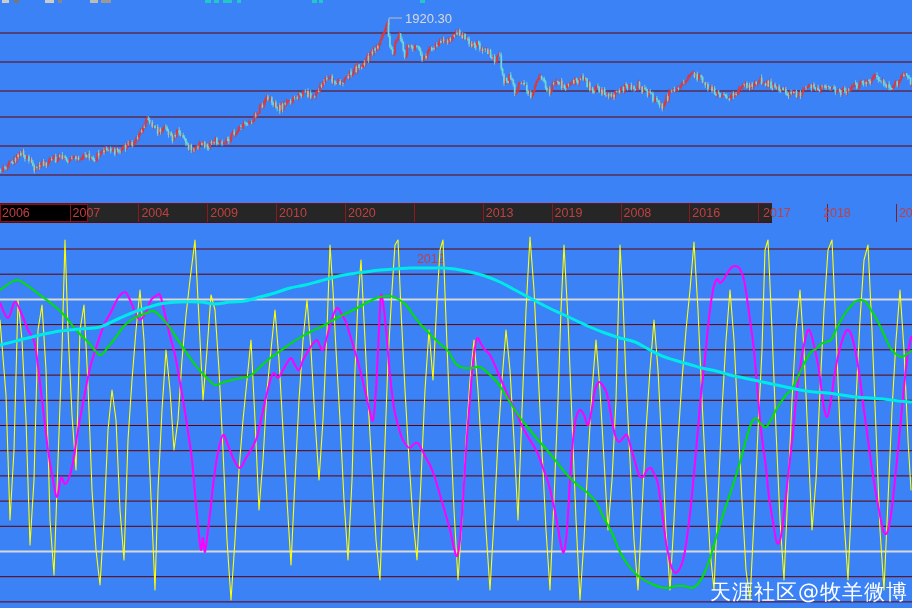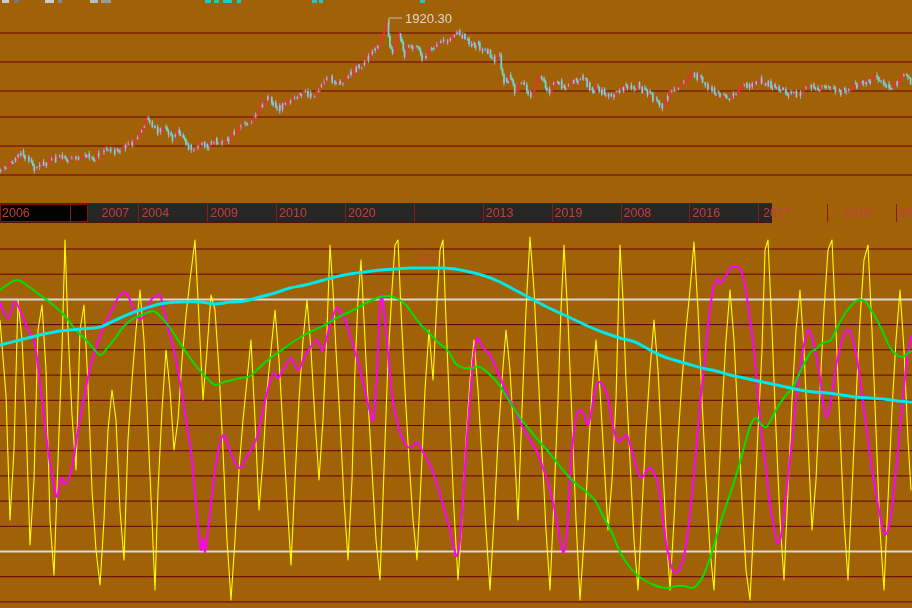--- a/index.html
+++ b/index.html
@@ -1,16 +1,16 @@
 <!DOCTYPE html>
 <html><head>
 <meta charset="utf-8">
 <style>
   html,body{margin:0;padding:0;background:#000;}
-  .app{position:relative;width:912px;height:608px;background:#a16207;overflow:hidden;
+  .app{position:relative;width:912px;height:608px;background:#3b82f6;overflow:hidden;
        font-family:"Liberation Sans",sans-serif;}
   .panel{position:absolute;left:0;}
   #top-panel{top:0;height:203px;width:912px;}
   #timeline-bar{position:absolute;top:203px;left:0;width:772px;height:18px;
     background:#262626;border-top:1px solid #7a0e0e;border-bottom:1px solid #5a0a0a;}
   .yr-sep{position:absolute;top:0;bottom:0;width:1px;background:#8d1a1a;}
   .yr-label{position:absolute;top:1px;font-size:12.5px;line-height:16px;color:#c04040;
     font-family:"Liberation Sans",sans-serif;white-space:nowrap;}
   .yr-box{position:absolute;top:0;bottom:0;left:0;background:#000;border:1px solid #8a1111;box-sizing:border-box;}
   #bottom-panel{top:223px;height:385px;width:912px;}
@@ -58,21 +58,21 @@
         <polyline id="ann-line" points="389,25 389,18 402,18" fill="none" stroke="#bbbbbb" stroke-width="1"></polyline>
         <text x="405" y="23" font-size="13" fill="#d8d8d8" font-family="Liberation Sans, sans-serif">1920.30</text>
       </g>
     </svg>
   </div>
 
   <div id="timeline-bar">
       <div class="yr-box" style="width: 88px;"></div>
       <div class="yr-label" style="left: 2px;">2006</div>
       <div class="yr-sep" style="left: 69.5px;"></div>
-      <div class="yr-label" style="left: 72.5px; padding-left: 29px;">2007</div>
+      <div class="yr-label" style="left: 72.5px;">2007</div>
       <div class="yr-sep" style="left: 138.4px;"></div>
       <div class="yr-label" style="left: 141.4px;">2004</div>
       <div class="yr-sep" style="left: 207.2px;"></div>
       <div class="yr-label" style="left: 210.2px;">2009</div>
       <div class="yr-sep" style="left: 276.1px;"></div>
       <div class="yr-label" style="left: 279.1px;">2010</div>
       <div class="yr-sep" style="left: 345px;"></div>
       <div class="yr-label" style="left: 348px;">2020</div>
       <div class="yr-sep" style="left: 413.9px;"></div>
       <div class="yr-label" style="left: 416.9px; margin-top: 46px;">2012</div>
@@ -80,21 +80,21 @@
       <div class="yr-label" style="left: 485.7px;">2013</div>
       <div class="yr-sep" style="left: 551.6px;"></div>
       <div class="yr-label" style="left: 554.6px;">2019</div>
       <div class="yr-sep" style="left: 620.5px;"></div>
       <div class="yr-label" style="left: 623.5px;">2008</div>
       <div class="yr-sep" style="left: 689.3px;"></div>
       <div class="yr-label" style="left: 692.3px;">2016</div>
       <div class="yr-sep" style="left: 758.2px;"></div>
       <div class="yr-label" style="left: 763px; text-align: right;">2017</div>
       <div class="yr-sep" style="left: 827.1px;"></div>
-      <div class="yr-label" style="left: 844px;">2018</div>
+      <div class="yr-label" style="left: 823px;">2018</div>
       <div class="yr-sep" style="left: 895.9px;"></div>
       <div class="yr-label" style="left: 898.9px;">2019</div>
     </div>
 
   <div class="panel" id="bottom-panel">
     <svg id="bot-svg" width="912" height="385" viewBox="0 0 912 385">
       <g id="bot-grid">
           <line x1="0" y1="26" x2="912" y2="26" stroke="#660000" stroke-width="1"></line>
           <line x1="0" y1="51.2" x2="912" y2="51.2" stroke="#660000" stroke-width="1"></line>
           <line x1="0" y1="76.4" x2="912" y2="76.4" stroke="#d8d8d8" stroke-width="2"></line>
@@ -113,13 +113,14 @@
         </g>
       <g id="bot-series">
           <path d="M0 97L6 172L10 297L14 227L18 77L22 117L26 197L30 322L34 257L38 107L42 82L46 147L50 297L54 352L58 237L62 127L65 17L68 107L72 192L76 247L80 107L84 82L88 162L92 267L96 327L100 362L104 297L108 207L112 167L116 197L120 287L124 337L128 217L132 157L136 107L140 67L144 117L148 207L152 297L155 367L158 267L162 187L166 127L170 167L174 227L178 197L182 137L186 92L190 57L195 17L199 97L203 177L207 127L211 72L215 87L219 147L223 227L227 317L231 377L235 317L239 247L243 197L247 157L251 117L255 197L259 287L263 237L267 167L271 127L275 87L279 137L283 207L287 277L291 342L295 257L299 177L303 117L307 77L311 127L315 197L319 257L323 197L327 107L330 22L333 67L336 127L340 197L344 277L348 337L352 257L355 147L358 77L361 37L364 97L368 177L372 247L376 317L380 357L384 247L388 137L392 67L395 22L398 17L401 87L405 167L409 237L413 297L417 337L421 257L425 167L429 107L433 157L437 77L440 27L443 17L446 97L450 197L454 287L458 357L462 297L466 217L470 157L474 117L478 167L482 237L486 307L490 367L494 297L498 217L502 157L506 107L510 147L514 217L518 297L522 187L526 87L530 14L534 67L538 147L542 227L546 307L550 367L554 277L558 177L561 87L564 22L568 97L572 197L576 297L580 377L584 317L588 237L592 167L596 117L600 167L604 237L608 307L612 257L616 177L620 22L623 77L626 157L630 237L634 317L638 367L642 287L646 207L650 147L654 97L658 147L662 227L666 307L670 367L674 297L678 217L682 157L686 107L690 67L694 19L698 87L702 177L706 257L710 327L714 367L718 277L722 187L726 117L730 67L734 117L738 197L742 277L746 347L750 377L754 297L758 207L762 127L765 27L768 17L772 107L776 207L780 297L784 357L788 267L792 177L796 107L800 67L804 127L808 217L812 307L816 257L820 167L824 87L828 27L832 17L836 107L840 207L844 297L848 357L852 267L856 177L860 97L864 37L868 22L872 107L876 207L880 307L884 367L888 277L892 187L896 117L900 67L904 127L908 217L911 267" stroke="#ffff00" stroke-width="1.1" fill="none" stroke-linejoin="round" stroke-linecap="round"></path>
           <path d="M0 80C1.3 82.5 5.5 95.2 8 95C10.5 94.8 12.7 79.5 15 79C17.3 78.5 19.8 87.3 22 92C24.2 96.7 25.8 102 28 107C30.2 112 32.7 110.3 35 122C37.3 133.7 39.8 159.5 42 177C44.2 194.5 46.2 213.7 48 227C49.8 240.3 51.5 249.2 53 257C54.5 264.8 55.7 274.3 57 274C58.3 273.7 59.7 257.2 61 255C62.3 252.8 63.7 261 65 261C66.3 261 67.7 258.7 69 255C70.3 251.3 71.5 247 73 239C74.5 231 76.2 217.7 78 207C79.8 196.3 82 185.3 84 175C86 164.7 87.8 153.8 90 145C92.2 136.2 94.7 129.2 97 122C99.3 114.8 101.7 107.5 104 102C106.3 96.5 108.7 93.5 111 89C113.3 84.5 115.7 78.3 118 75C120.3 71.7 123 68.7 125 69C127 69.3 128.3 73.7 130 77C131.7 80.3 133.3 85.7 135 89C136.7 92.3 138.2 97 140 97C141.8 97 144.2 92.3 146 89C147.8 85.7 149.3 79.7 151 77C152.7 74.3 154.5 73.8 156 73C157.5 72.2 158.7 69.7 160 72C161.3 74.3 162.5 80.8 164 87C165.5 93.2 167.2 101.5 169 109C170.8 116.5 173 122.7 175 132C177 141.3 179 153.3 181 165C183 176.7 185.2 190 187 202C188.8 214 190.5 223.7 192 237C193.5 250.3 194.8 269.5 196 282C197.2 294.5 198.2 304.5 199 312C199.8 319.5 200.3 326.5 201 327C201.7 327.5 202.3 314.7 203 315C203.7 315.3 204.2 330.3 205 329C205.8 327.7 207 314.8 208 307C209 299.2 210 290.7 211 282C212 273.3 212.8 263.8 214 255C215.2 246.2 216.5 236.2 218 229C219.5 221.8 221.3 213.2 223 212C224.7 210.8 226.2 217.8 228 222C229.8 226.2 232 233.2 234 237C236 240.8 238 245.3 240 245C242 244.7 244 238.3 246 235C248 231.7 250.2 228.5 252 225C253.8 221.5 255.3 219.5 257 214C258.7 208.5 260.3 199.3 262 192C263.7 184.7 265.5 176.2 267 170C268.5 163.8 269.8 158.3 271 155C272.2 151.7 272.8 150 274 150C275.2 150 276.5 155.5 278 155C279.5 154.5 281.5 149.5 283 147C284.5 144.5 285.7 142 287 140C288.3 138 289.7 134.7 291 135C292.3 135.3 293.7 140 295 142C296.3 144 297.7 147.8 299 147C300.3 146.2 301.7 139.8 303 137C304.3 134.2 305.5 132.5 307 130C308.5 127.5 310.3 124.2 312 122C313.7 119.8 315.7 116.8 317 117C318.3 117.2 319 121.3 320 123C321 124.7 321.8 128.5 323 127C324.2 125.5 325.7 118.7 327 114C328.3 109.3 329.7 103.3 331 99C332.3 94.7 333.8 90.3 335 88C336.2 85.7 336.8 84.3 338 85C339.2 85.7 340.7 89.7 342 92C343.3 94.3 344.7 95.7 346 99C347.3 102.3 348.7 107.7 350 112C351.3 116.3 352.7 120.5 354 125C355.3 129.5 356.7 134 358 139C359.3 144 360.7 149.5 362 155C363.3 160.5 364.7 166.3 366 172C367.3 177.7 368.8 184.8 370 189C371.2 193.2 372 200.7 373 197C374 193.3 375 182 376 167C377 152 378.2 122.8 379 107C379.8 91.2 380.2 75.3 381 72C381.8 68.7 383 79.5 384 87C385 94.5 386 106.2 387 117C388 127.8 388.8 140.7 390 152C391.2 163.3 392.7 176.7 394 185C395.3 193.3 396.7 197 398 202C399.3 207 400.7 211.7 402 215C403.3 218.3 404.7 220.3 406 222C407.3 223.7 408.7 225.2 410 225C411.3 224.8 412.7 221.8 414 221C415.3 220.2 416.7 219 418 220C419.3 221 420.7 224.5 422 227C423.3 229.5 424.7 232.5 426 235C427.3 237.5 428.5 238.7 430 242C431.5 245.3 433.3 250 435 255C436.7 260 438.3 266.3 440 272C441.7 277.7 443.3 283.2 445 289C446.7 294.8 448.5 301 450 307C451.5 313 452.8 320.7 454 325C455.2 329.3 456 334.3 457 333C458 331.7 459 326.3 460 317C461 307.7 462 292 463 277C464 262 464.8 244 466 227C467.2 210 468.8 189.7 470 175C471.2 160.3 472 148.3 473 139C474 129.7 475.2 123 476 119C476.8 115 477.2 114.7 478 115C478.8 115.3 479.8 119 481 121C482.2 123 483.5 125.2 485 127C486.5 128.8 488.2 129 490 132C491.8 135 494 140.5 496 145C498 149.5 499.8 154 502 159C504.2 164 506.7 170 509 175C511.3 180 513.7 184 516 189C518.3 194 520.7 200.3 523 205C525.3 209.7 527.7 213 530 217C532.3 221 534.8 224.3 537 229C539.2 233.7 541.2 240 543 245C544.8 250 546.3 253.3 548 259C549.7 264.7 551.3 271.3 553 279C554.7 286.7 556.7 297.8 558 305C559.3 312.2 560 318 561 322C562 326 563 331.5 564 329C565 326.5 566 319 567 307C568 295 569 272 570 257C571 242 572 227.3 573 217C574 206.7 574.8 200 576 195C577.2 190 578.7 187.5 580 187C581.3 186.5 582.7 189.5 584 192C585.3 194.5 586.7 203.2 588 202C589.3 200.8 590.8 190.8 592 185C593.2 179.2 593.8 171.3 595 167C596.2 162.7 597.7 159.7 599 159C600.3 158.3 601.7 161 603 163C604.3 165 605.7 166.2 607 171C608.3 175.8 609.7 185.2 611 192C612.3 198.8 613.7 207.5 615 212C616.3 216.5 617.7 218.5 619 219C620.3 219.5 621.7 216.2 623 215C624.3 213.8 625.7 210.3 627 212C628.3 213.7 629.7 220.5 631 225C632.3 229.5 633.7 234.5 635 239C636.3 243.5 637.7 249.5 639 252C640.3 254.5 641.7 254.8 643 254C644.3 253.2 645.7 248.5 647 247C648.3 245.5 649.7 244 651 245C652.3 246 653.8 250.3 655 253C656.2 255.7 656.8 255 658 261C659.2 267 660.7 279.3 662 289C663.3 298.7 664.7 310.7 666 319C667.3 327.3 668.7 334 670 339C671.3 344 672.5 347.7 674 349C675.5 350.3 677.3 349.7 679 347C680.7 344.3 682.5 339.7 684 333C685.5 326.3 686.7 317.2 688 307C689.3 296.8 690.5 287 692 272C693.5 257 695.5 233.7 697 217C698.5 200.3 699.7 185.7 701 172C702.3 158.3 703.7 147.8 705 135C706.3 122.2 707.7 106.3 709 95C710.3 83.7 711.7 73.5 713 67C714.3 60.5 715.8 57.2 717 56C718.2 54.8 718.8 60 720 60C721.2 60 722.7 57.8 724 56C725.3 54.2 726.7 51 728 49C729.3 47 730.7 45 732 44C733.3 43 734.7 42.7 736 43C737.3 43.3 738.7 43.7 740 46C741.3 48.3 742.8 52.2 744 57C745.2 61.8 746 68.3 747 75C748 81.7 749 89.7 750 97C751 104.3 752 110.3 753 119C754 127.7 755 138 756 149C757 160 758 174 759 185C760 196 760.8 205 762 215C763.2 225 764.8 235.2 766 245C767.2 254.8 767.8 265 769 274C770.2 283 771.7 291.3 773 299C774.3 306.7 775.7 317.7 777 320C778.3 322.3 779.7 319.3 781 313C782.3 306.7 783.7 293.3 785 282C786.3 270.7 787.7 257.2 789 245C790.3 232.8 791.7 222 793 209C794.3 196 795.7 178.7 797 167C798.3 155.3 799.7 147.3 801 139C802.3 130.7 803.8 122.3 805 117C806.2 111.7 807 108 808 107C809 106 809.8 107.7 811 111C812.2 114.3 813.7 121 815 127C816.3 133 817.7 138.3 819 147C820.3 155.7 821.7 171.2 823 179C824.3 186.8 825.7 194.3 827 194C828.3 193.7 829.7 184.5 831 177C832.3 169.5 833.7 157 835 149C836.3 141 837.7 134.7 839 129C840.3 123.3 841.7 118.7 843 115C844.3 111.3 845.7 107.7 847 107C848.3 106.3 849.7 107.8 851 111C852.3 114.2 853.7 119.7 855 126C856.3 132.3 857.7 140 859 149C860.3 158 861.7 170 863 180C864.3 190 865.7 199.2 867 209C868.3 218.8 869.7 229.7 871 239C872.3 248.3 873.7 257 875 265C876.3 273 877.7 280 879 287C880.3 294 881.7 303.2 883 307C884.3 310.8 885.7 312.5 887 310C888.3 307.5 889.7 300.8 891 292C892.3 283.2 893.7 269.5 895 257C896.3 244.5 897.7 230.7 899 217C900.3 203.3 901.7 188.3 903 175C904.3 161.7 905.7 147.2 907 137C908.3 126.8 910.3 117.8 911 114" stroke="#ff00ff" stroke-width="2" fill="none" stroke-linejoin="round" stroke-linecap="round"></path>
           <path d="M0 67C1.7 65.8 7 61.7 10 60C13 58.3 15 56.5 18 57C21 57.5 24.3 60.5 28 63C31.7 65.5 36 69 40 72C44 75 48 77.7 52 81C56 84.3 60 87.7 64 92C68 96.3 72 102.5 76 107C80 111.5 84 114.8 88 119C92 123.2 96.7 131.2 100 132C103.3 132.8 105.3 127 108 124C110.7 121 113.3 117.5 116 114C118.7 110.5 121 106.2 124 103C127 99.8 130.7 97 134 95C137.3 93 140.8 92.2 144 91C147.2 89.8 150.3 87.7 153 88C155.7 88.3 157.5 90.7 160 93C162.5 95.3 165.3 98.5 168 102C170.7 105.5 173 109.5 176 114C179 118.5 182.7 124.2 186 129C189.3 133.8 192.7 138.8 196 143C199.3 147.2 202.8 150.8 206 154C209.2 157.2 212 161.2 215 162C218 162.8 221.2 159.8 224 159C226.8 158.2 229.2 157.7 232 157C234.8 156.3 238 155.7 241 155C244 154.3 247 154.7 250 153C253 151.3 255.8 147.8 259 145C262.2 142.2 265.7 138.7 269 136C272.3 133.3 275.5 131.5 279 129C282.5 126.5 286.3 123.5 290 121C293.7 118.5 297.3 116.2 301 114C304.7 111.8 308.3 109.8 312 108C315.7 106.2 319.2 105 323 103C326.8 101 331 98.2 335 96C339 93.8 343 92 347 90C351 88 355.2 86 359 84C362.8 82 366.5 79.7 370 78C373.5 76.3 376.7 74.8 380 74C383.3 73.2 387 72.7 390 73C393 73.3 395.3 74.5 398 76C400.7 77.5 403.3 79.2 406 82C408.7 84.8 411.3 89.5 414 93C416.7 96.5 419.3 100 422 103C424.7 106 427.2 108.2 430 111C432.8 113.8 436 117.2 439 120C442 122.8 445.2 124.5 448 128C450.8 131.5 453.3 138.2 456 141C458.7 143.8 461.3 144.3 464 145C466.7 145.7 469.3 145.2 472 145C474.7 144.8 477.2 143 480 144C482.8 145 486.2 148.5 489 151C491.8 153.5 494.3 155.7 497 159C499.7 162.3 502.3 166.8 505 171C507.7 175.2 510.3 179.8 513 184C515.7 188.2 518.2 192.2 521 196C523.8 199.8 527 203.3 530 207C533 210.7 536.2 214.7 539 218C541.8 221.3 544.3 223.8 547 227C549.7 230.2 552.3 233.7 555 237C557.7 240.3 560.3 243.8 563 247C565.7 250.2 568.2 253.2 571 256C573.8 258.8 577.2 261.7 580 264C582.8 266.3 585.3 267.5 588 270C590.7 272.5 593.3 274.8 596 279C598.7 283.2 601.3 289.8 604 295C606.7 300.2 609.3 304.3 612 310C614.7 315.7 617.3 323.7 620 329C622.7 334.3 625.3 338.3 628 342C630.7 345.7 633.3 348.5 636 351C638.7 353.5 641.3 355.3 644 357C646.7 358.7 649.3 359.8 652 361C654.7 362.2 657.3 363.3 660 364C662.7 364.7 665.3 365.2 668 365C670.7 364.8 673.3 363.3 676 363C678.7 362.7 681.3 362.7 684 363C686.7 363.3 689.7 365.3 692 365C694.3 364.7 696 363.3 698 361C700 358.7 702 355.3 704 351C706 346.7 708 341 710 335C712 329 714 321.7 716 315C718 308.3 720 301.3 722 295C724 288.7 726 283 728 277C730 271 732 265.3 734 259C736 252.7 738 246 740 239C742 232 744.2 223.3 746 217C747.8 210.7 749.3 204.7 751 201C752.7 197.3 754.3 195 756 195C757.7 195 759.3 199.5 761 201C762.7 202.5 764.3 204.7 766 204C767.7 203.3 769.3 199.8 771 197C772.7 194.2 774.3 190 776 187C777.7 184 779.3 181.5 781 179C782.7 176.5 784.3 174 786 172C787.7 170 789.3 169.3 791 167C792.7 164.7 794.3 161.3 796 158C797.7 154.7 799.3 150.5 801 147C802.7 143.5 804.3 140 806 137C807.7 134 809.3 130.8 811 129C812.7 127.2 814.3 127.3 816 126C817.7 124.7 819.3 122.2 821 121C822.7 119.8 824.3 119.7 826 119C827.7 118.3 829.3 119 831 117C832.7 115 834.3 110.3 836 107C837.7 103.7 839.3 100 841 97C842.7 94 844.3 91.3 846 89C847.7 86.7 849.3 84.8 851 83C852.7 81.2 854.3 79 856 78C857.7 77 859.3 76.8 861 77C862.7 77.2 864.3 77.3 866 79C867.7 80.7 869.3 84.3 871 87C872.7 89.7 874.3 92 876 95C877.7 98 879.3 101.5 881 105C882.7 108.5 884.3 112.5 886 116C887.7 119.5 889.3 123.5 891 126C892.7 128.5 894.3 129.7 896 131C897.7 132.3 899.3 133.8 901 134C902.7 134.2 904.3 133 906 132C907.7 131 910.2 128.7 911 128" stroke="#00e100" stroke-width="2" fill="none" stroke-linejoin="round" stroke-linecap="round"></path>
           <path d="M0 122C3.3 121.2 13.3 118.7 20 117C26.7 115.3 33.3 113.5 40 112C46.7 110.5 53.3 109 60 108C66.7 107 73.3 106.7 80 106C86.7 105.3 93.3 105.8 100 104C106.7 102.2 113.3 97.8 120 95C126.7 92.2 133.3 89.3 140 87C146.7 84.7 153.3 82.3 160 81C166.7 79.7 173.3 79.3 180 79C186.7 78.7 194.2 78.7 200 79C205.8 79.3 210 81 215 81C220 81 225 79.5 230 79C235 78.5 240 78.8 245 78C250 77.2 255 75.3 260 74C265 72.7 270 71.5 275 70C280 68.5 285 66.3 290 65C295 63.7 300 63.2 305 62C310 60.8 315 59.3 320 58C325 56.7 330 55.2 335 54C340 52.8 345 51.8 350 51C355 50.2 360 49.7 365 49C370 48.3 375 47.5 380 47C385 46.5 390 46.3 395 46C400 45.7 405 45.2 410 45C415 44.8 420 45 425 45C430 45 435 44.8 440 45C445 45.2 450 45.3 455 46C460 46.7 465 47.8 470 49C475 50.2 480 51.3 485 53C490 54.7 495 56.7 500 59C505 61.3 510 64.3 515 67C520 69.7 525 72.3 530 75C535 77.7 540 80.5 545 83C550 85.5 555 87.7 560 90C565 92.3 570 94.7 575 97C580 99.3 585 101.8 590 104C595 106.2 600 108.2 605 110C610 111.8 615 113.5 620 115C625 116.5 630 117 635 119C640 121 645.5 124.7 650 127C654.5 129.3 658 131.3 662 133C666 134.7 669.7 135.7 674 137C678.3 138.3 683.3 139.7 688 141C692.7 142.3 697.3 143.8 702 145C706.7 146.2 711.3 146.8 716 148C720.7 149.2 725.3 150.8 730 152C734.7 153.2 739.3 154 744 155C748.7 156 753.3 157 758 158C762.7 159 767.3 160 772 161C776.7 162 781.3 163 786 164C790.7 165 795.3 166.2 800 167C804.7 167.8 809.3 168.5 814 169C818.7 169.5 823.3 169.5 828 170C832.7 170.5 837.3 171.3 842 172C846.7 172.7 851.3 173.5 856 174C860.7 174.5 865.3 174.7 870 175C874.7 175.3 879.3 175.5 884 176C888.7 176.5 893.5 177.5 898 178C902.5 178.5 908.8 178.8 911 179" stroke="#00e8e8" stroke-width="3" fill="none" stroke-linejoin="round" stroke-linecap="round"></path>
         </g>
     </svg>
   </div>
 
+  <div id="watermark">天涯社区@牧羊微博</div>
 </div>
 
 </body></html>

